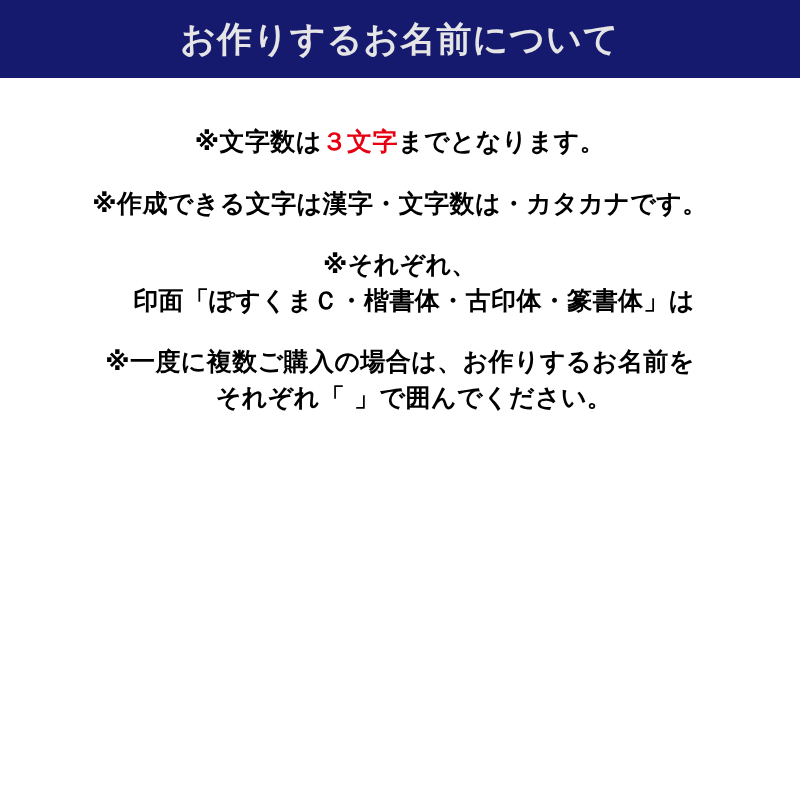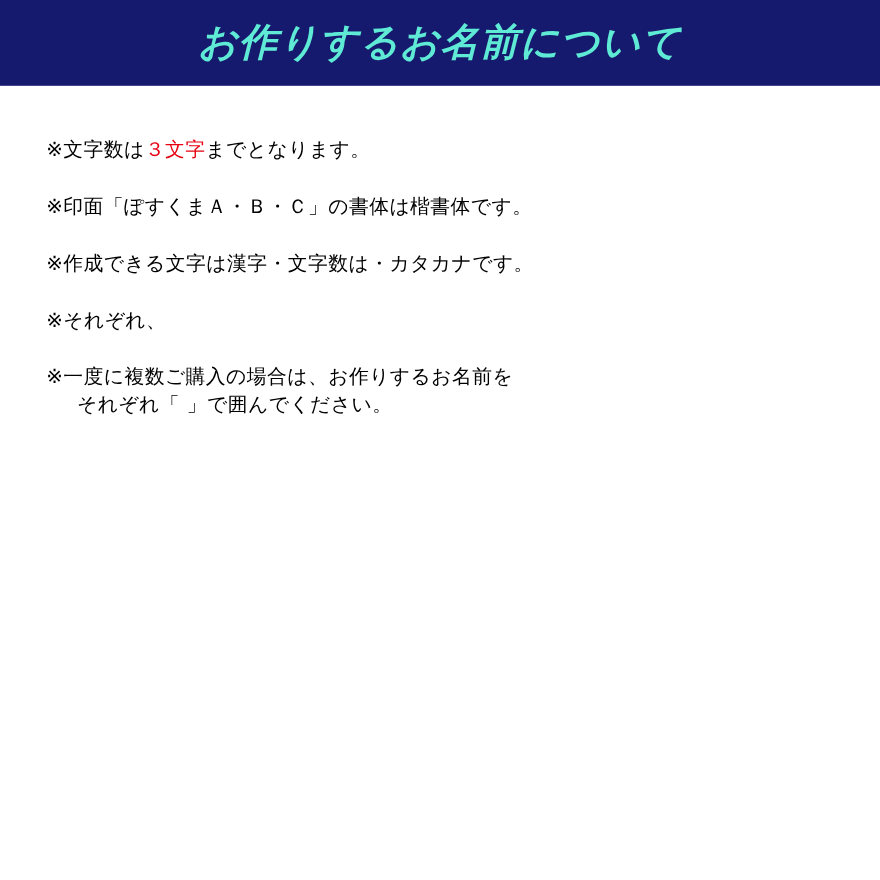--- a/index.html
+++ b/index.html
@@ -21,39 +21,39 @@
   }
   .header-bar {
     width: 800px;
     height: 78px;
     background: #161a6e;
     display: flex;
     align-items: center;
     justify-content: center;
   }
   .header-title {
-    color: #5eead4;
+    color: #e5e5e5;
     font-size: 35px;
     font-weight: bold;
     letter-spacing: 1px;
     line-height: 1;
     white-space: nowrap;
-    font-style: italic;
   }
   .content {
     padding: 46px 42px 0 42px;
     box-sizing: border-box;
   }
   .note {
-    font-size: 18px;
-    font-weight: normal;
+    font-size: 25px;
+    font-weight: bold;
     color: #000000;
     line-height: 1.42;
     margin-bottom: 26px;
     letter-spacing: 0.4px;
+    text-align: center;
   }
   .note:last-child {
     margin-bottom: 0;
   }
   .note-line {
     display: block;
     white-space: nowrap;
   }
   .note-line.indent {
     padding-left: 28px;
@@ -69,27 +69,25 @@
 
   <div class="header-bar">
     <div class="header-title">お作りするお名前について</div>
   </div>
 
   <div class="content">
       <div class="note">
         <span class="note-line"><span>※文字数は</span><span class="hl-red">３文字</span><span>までとなります。</span></span>
       </div>
       <div class="note">
-        <span class="note-line"><span>※印面「ぽすくまＡ・Ｂ・Ｃ」の書体は楷書体です。</span></span>
-      </div>
-      <div class="note">
         <span class="note-line"><span>※作成できる文字は漢字・文字数は・カタカナです。</span></span>
       </div>
       <div class="note">
         <span class="note-line"><span>※それぞれ、</span></span>
+        <span class="note-line indent"><span>印面「ぽすくまＣ・楷書体・古印体・篆書体」は</span></span>
       </div>
       <div class="note">
         <span class="note-line"><span>※一度に複数ご購入の場合は、お作りするお名前を</span></span>
         <span class="note-line indent"><span>それぞれ「 」で囲んでください。</span></span>
       </div>
     </div>
 
 </div>
 
 </body></html>

